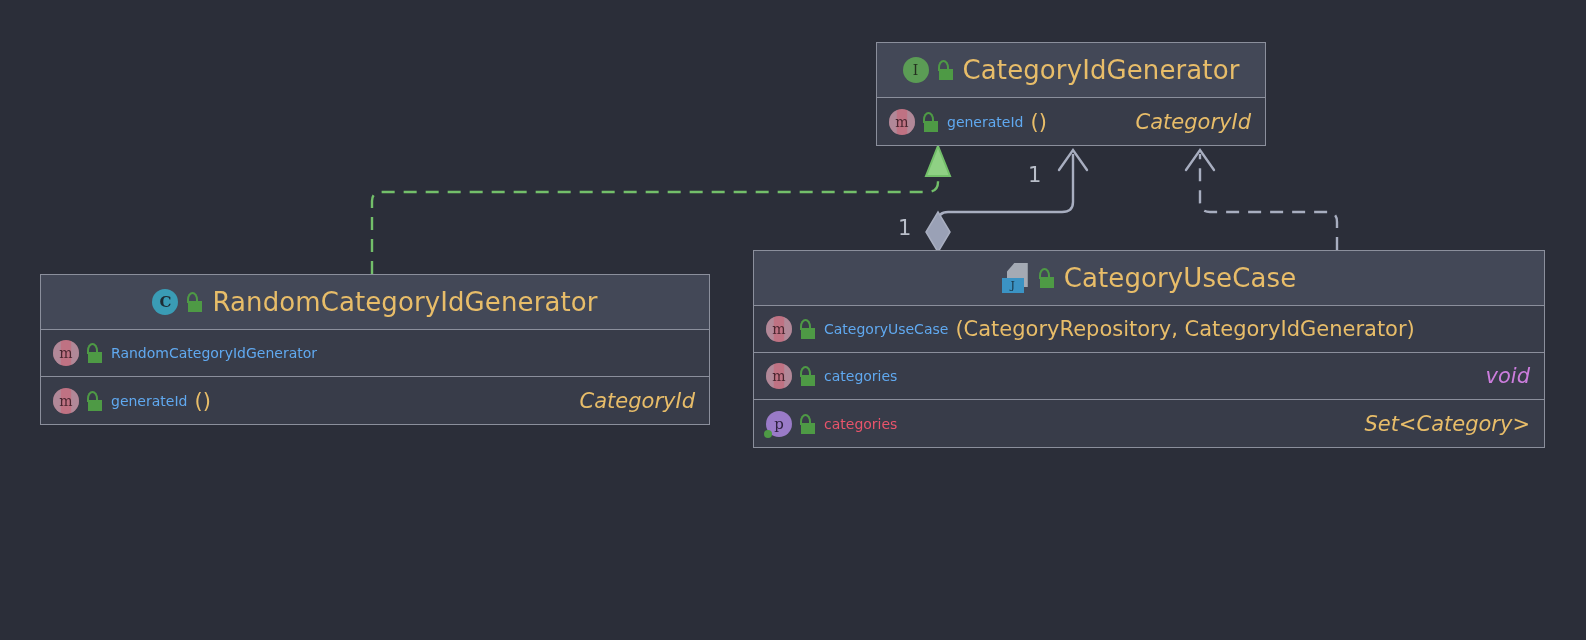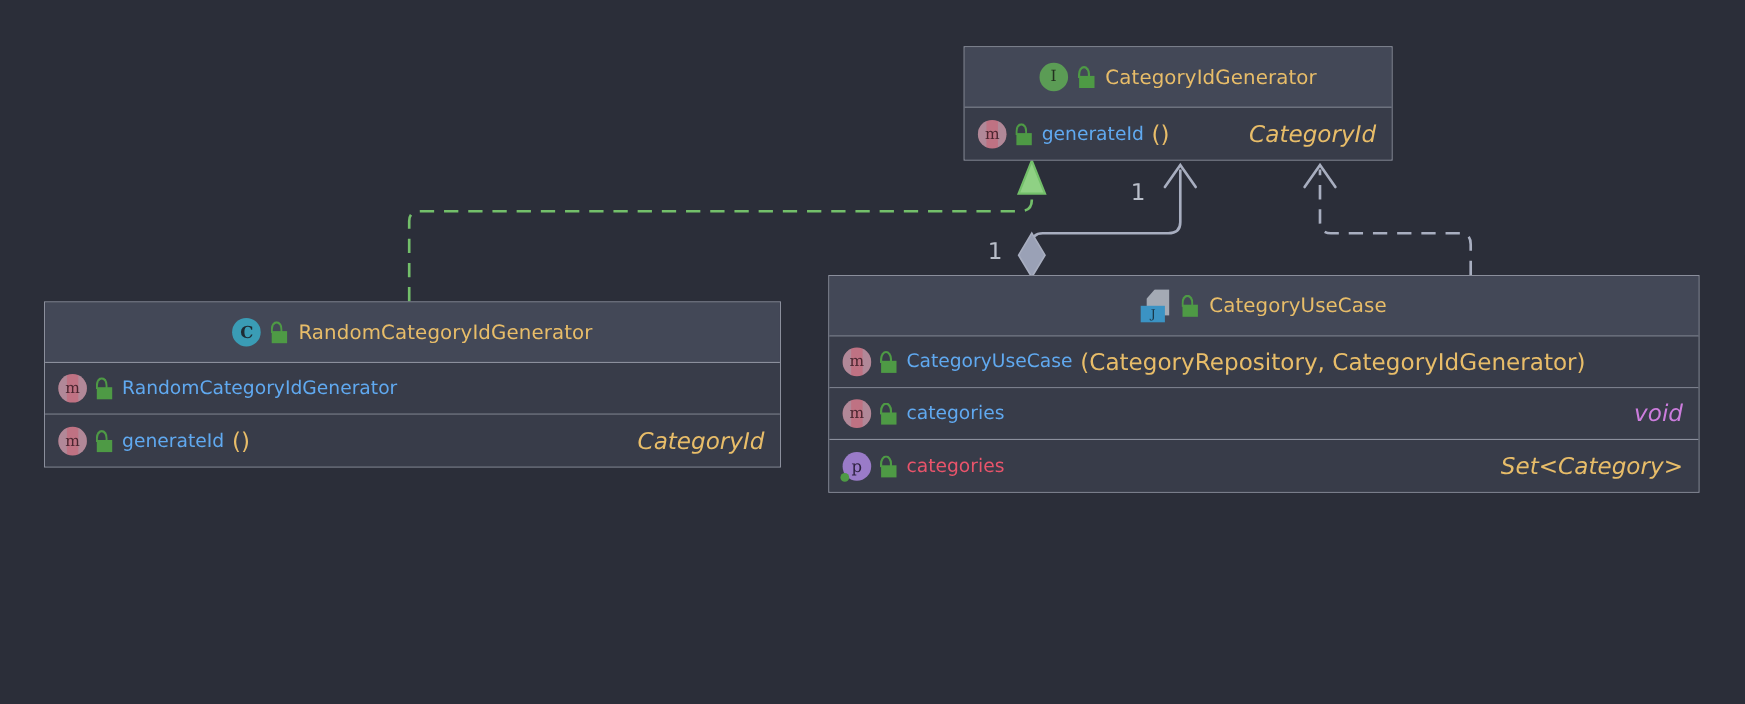--- a/index.html
+++ b/index.html
@@ -44,21 +44,21 @@
     height: 55px;
     display: flex;
     align-items: center;
     justify-content: center;
     gap: 8px;
     box-sizing: border-box;
   }
 
   .uml-title {
     color: #e8bd69;
-    font-size: 18px;
+    font-size: 26px;
     white-space: nowrap;
     letter-spacing: .1px;
   }
 
   .uml-row {
     height: 47px;
     display: flex;
     align-items: center;
     box-sizing: border-box;
     border-bottom: 1px solid #8b8f9c;
@@ -81,21 +81,21 @@
     font-size: 21px;
     white-space: nowrap;
     font-style: italic;
   }
   .row-type.kw {
     color: #cc7ddd;
     font-style: italic;
   }
 
   .member-name {
-    font-size: 17px;
+    font-size: 14px;
     color: #60a9f0;
     white-space: nowrap;
   }
   .member-name.field { color: #e9546b; text-align: right; }
   .member-params {
     font-size: 21px;
     color: #e8bd69;
     white-space: nowrap;
   }
 

